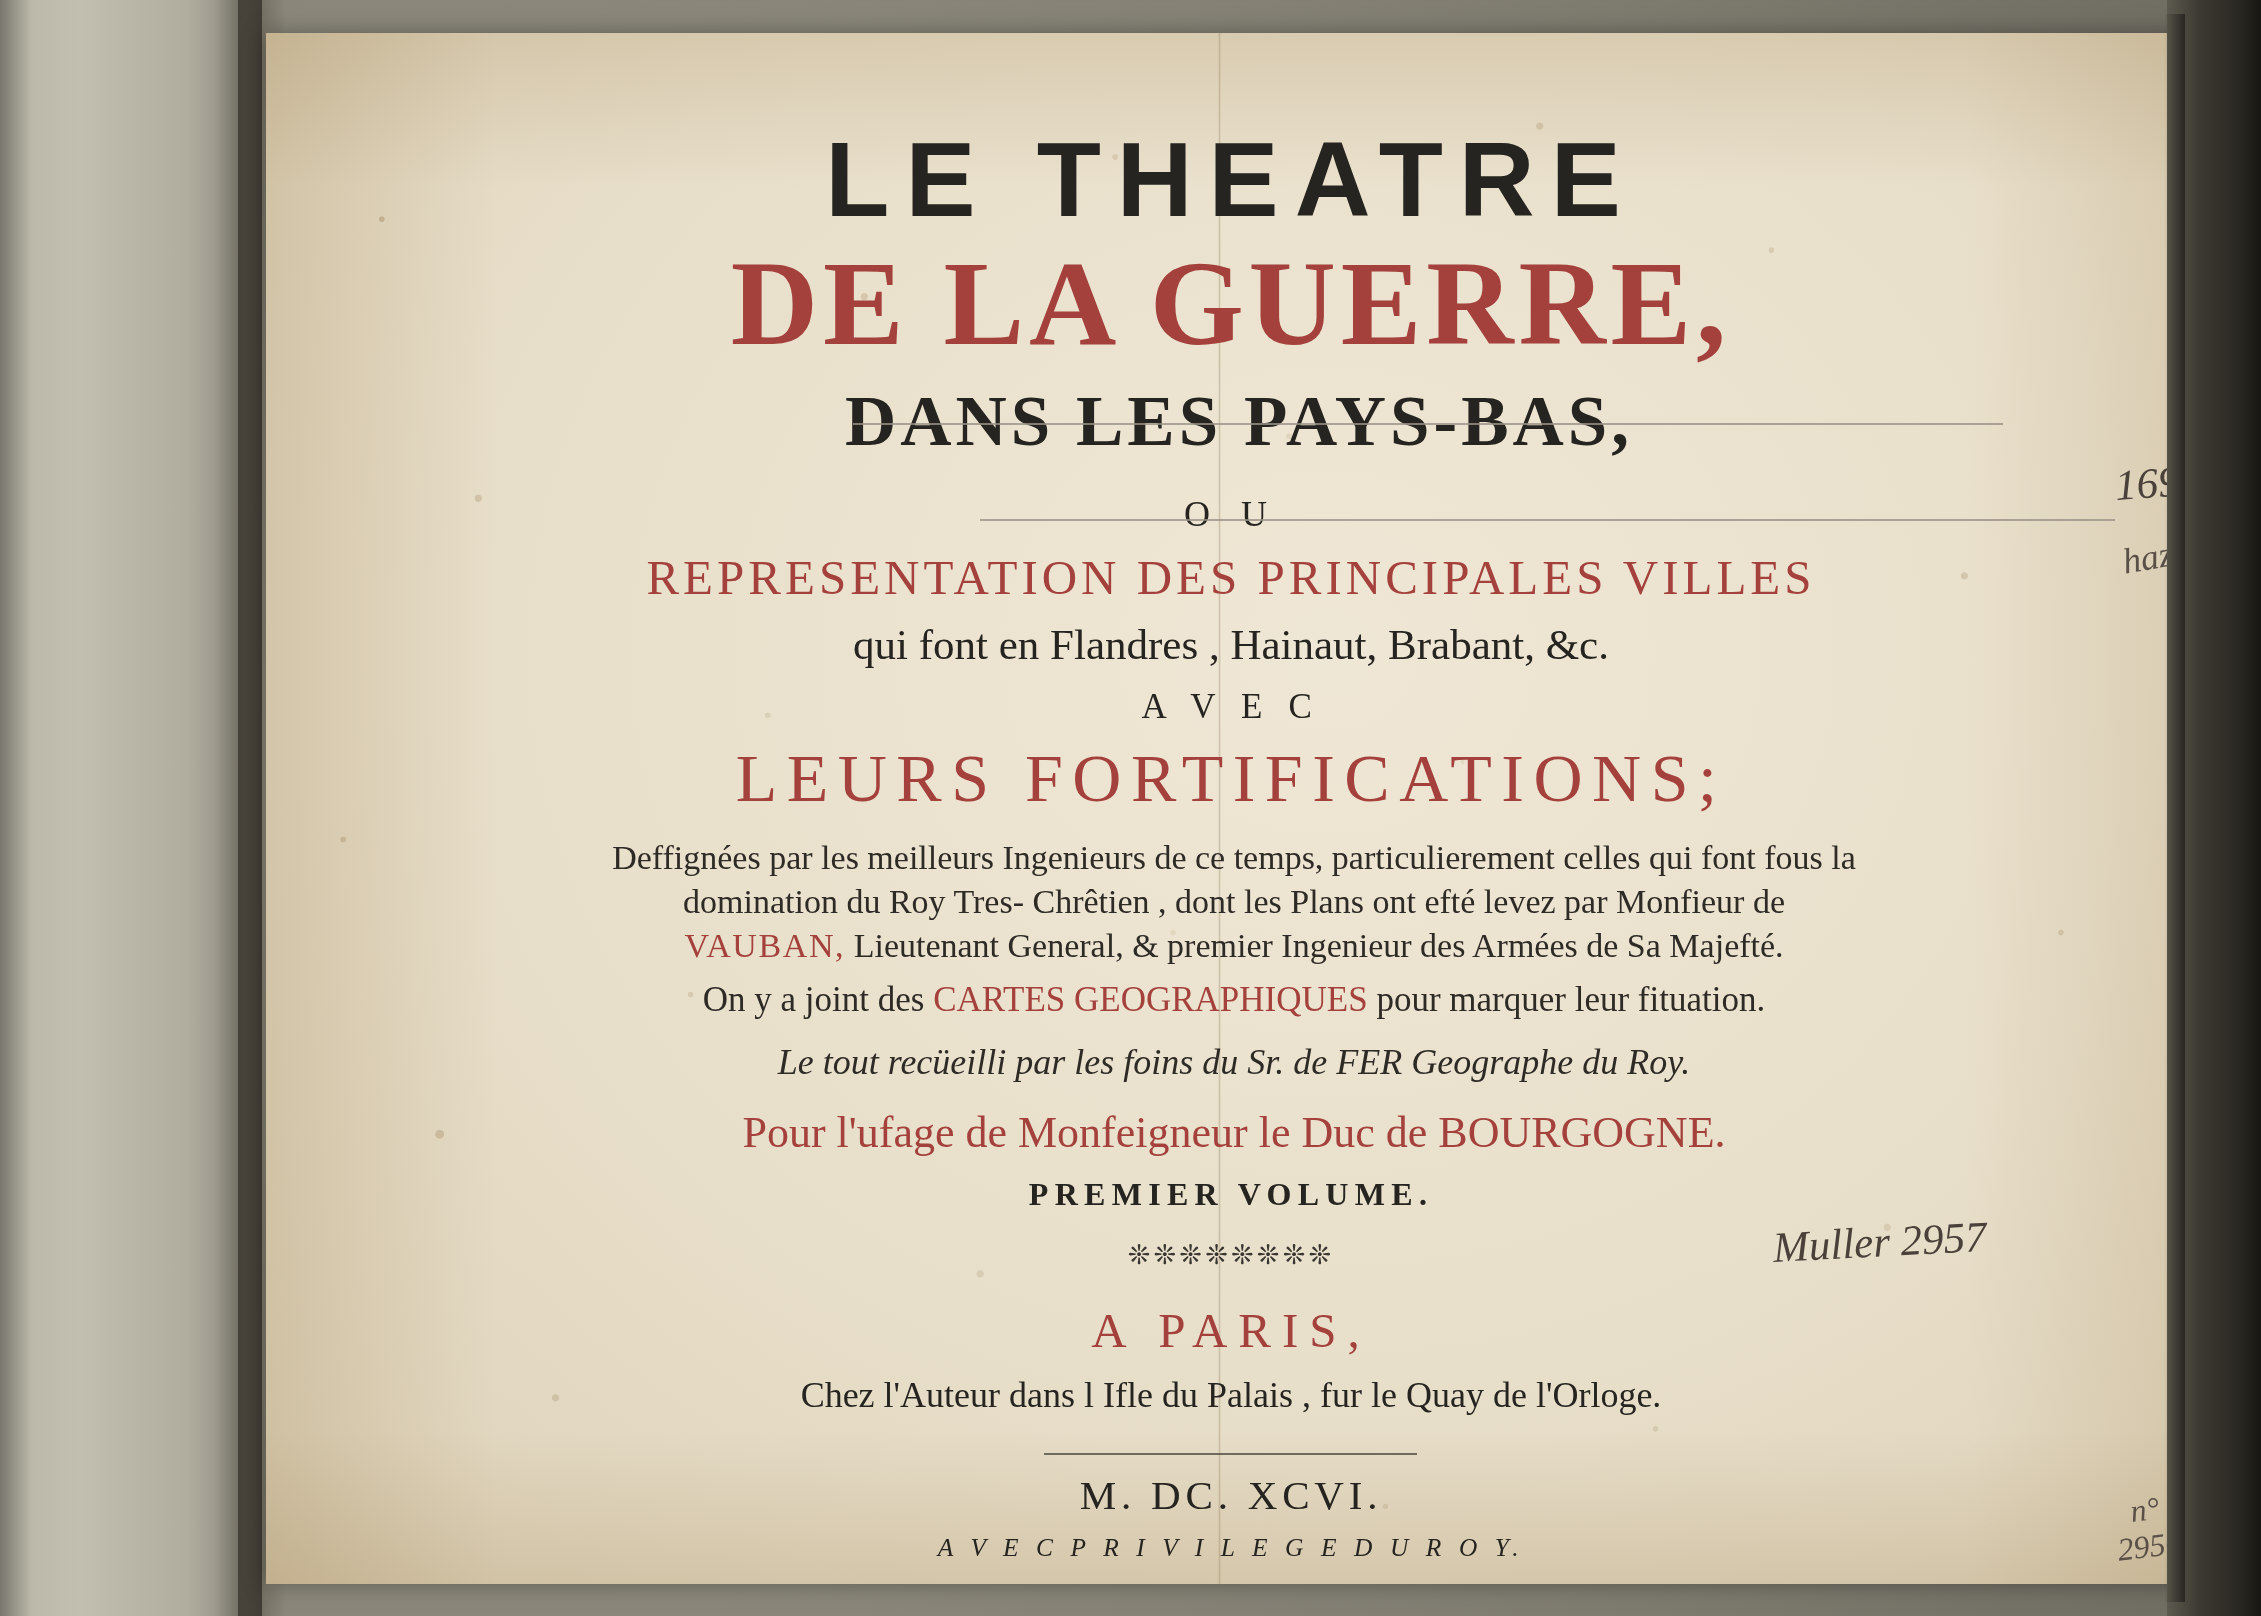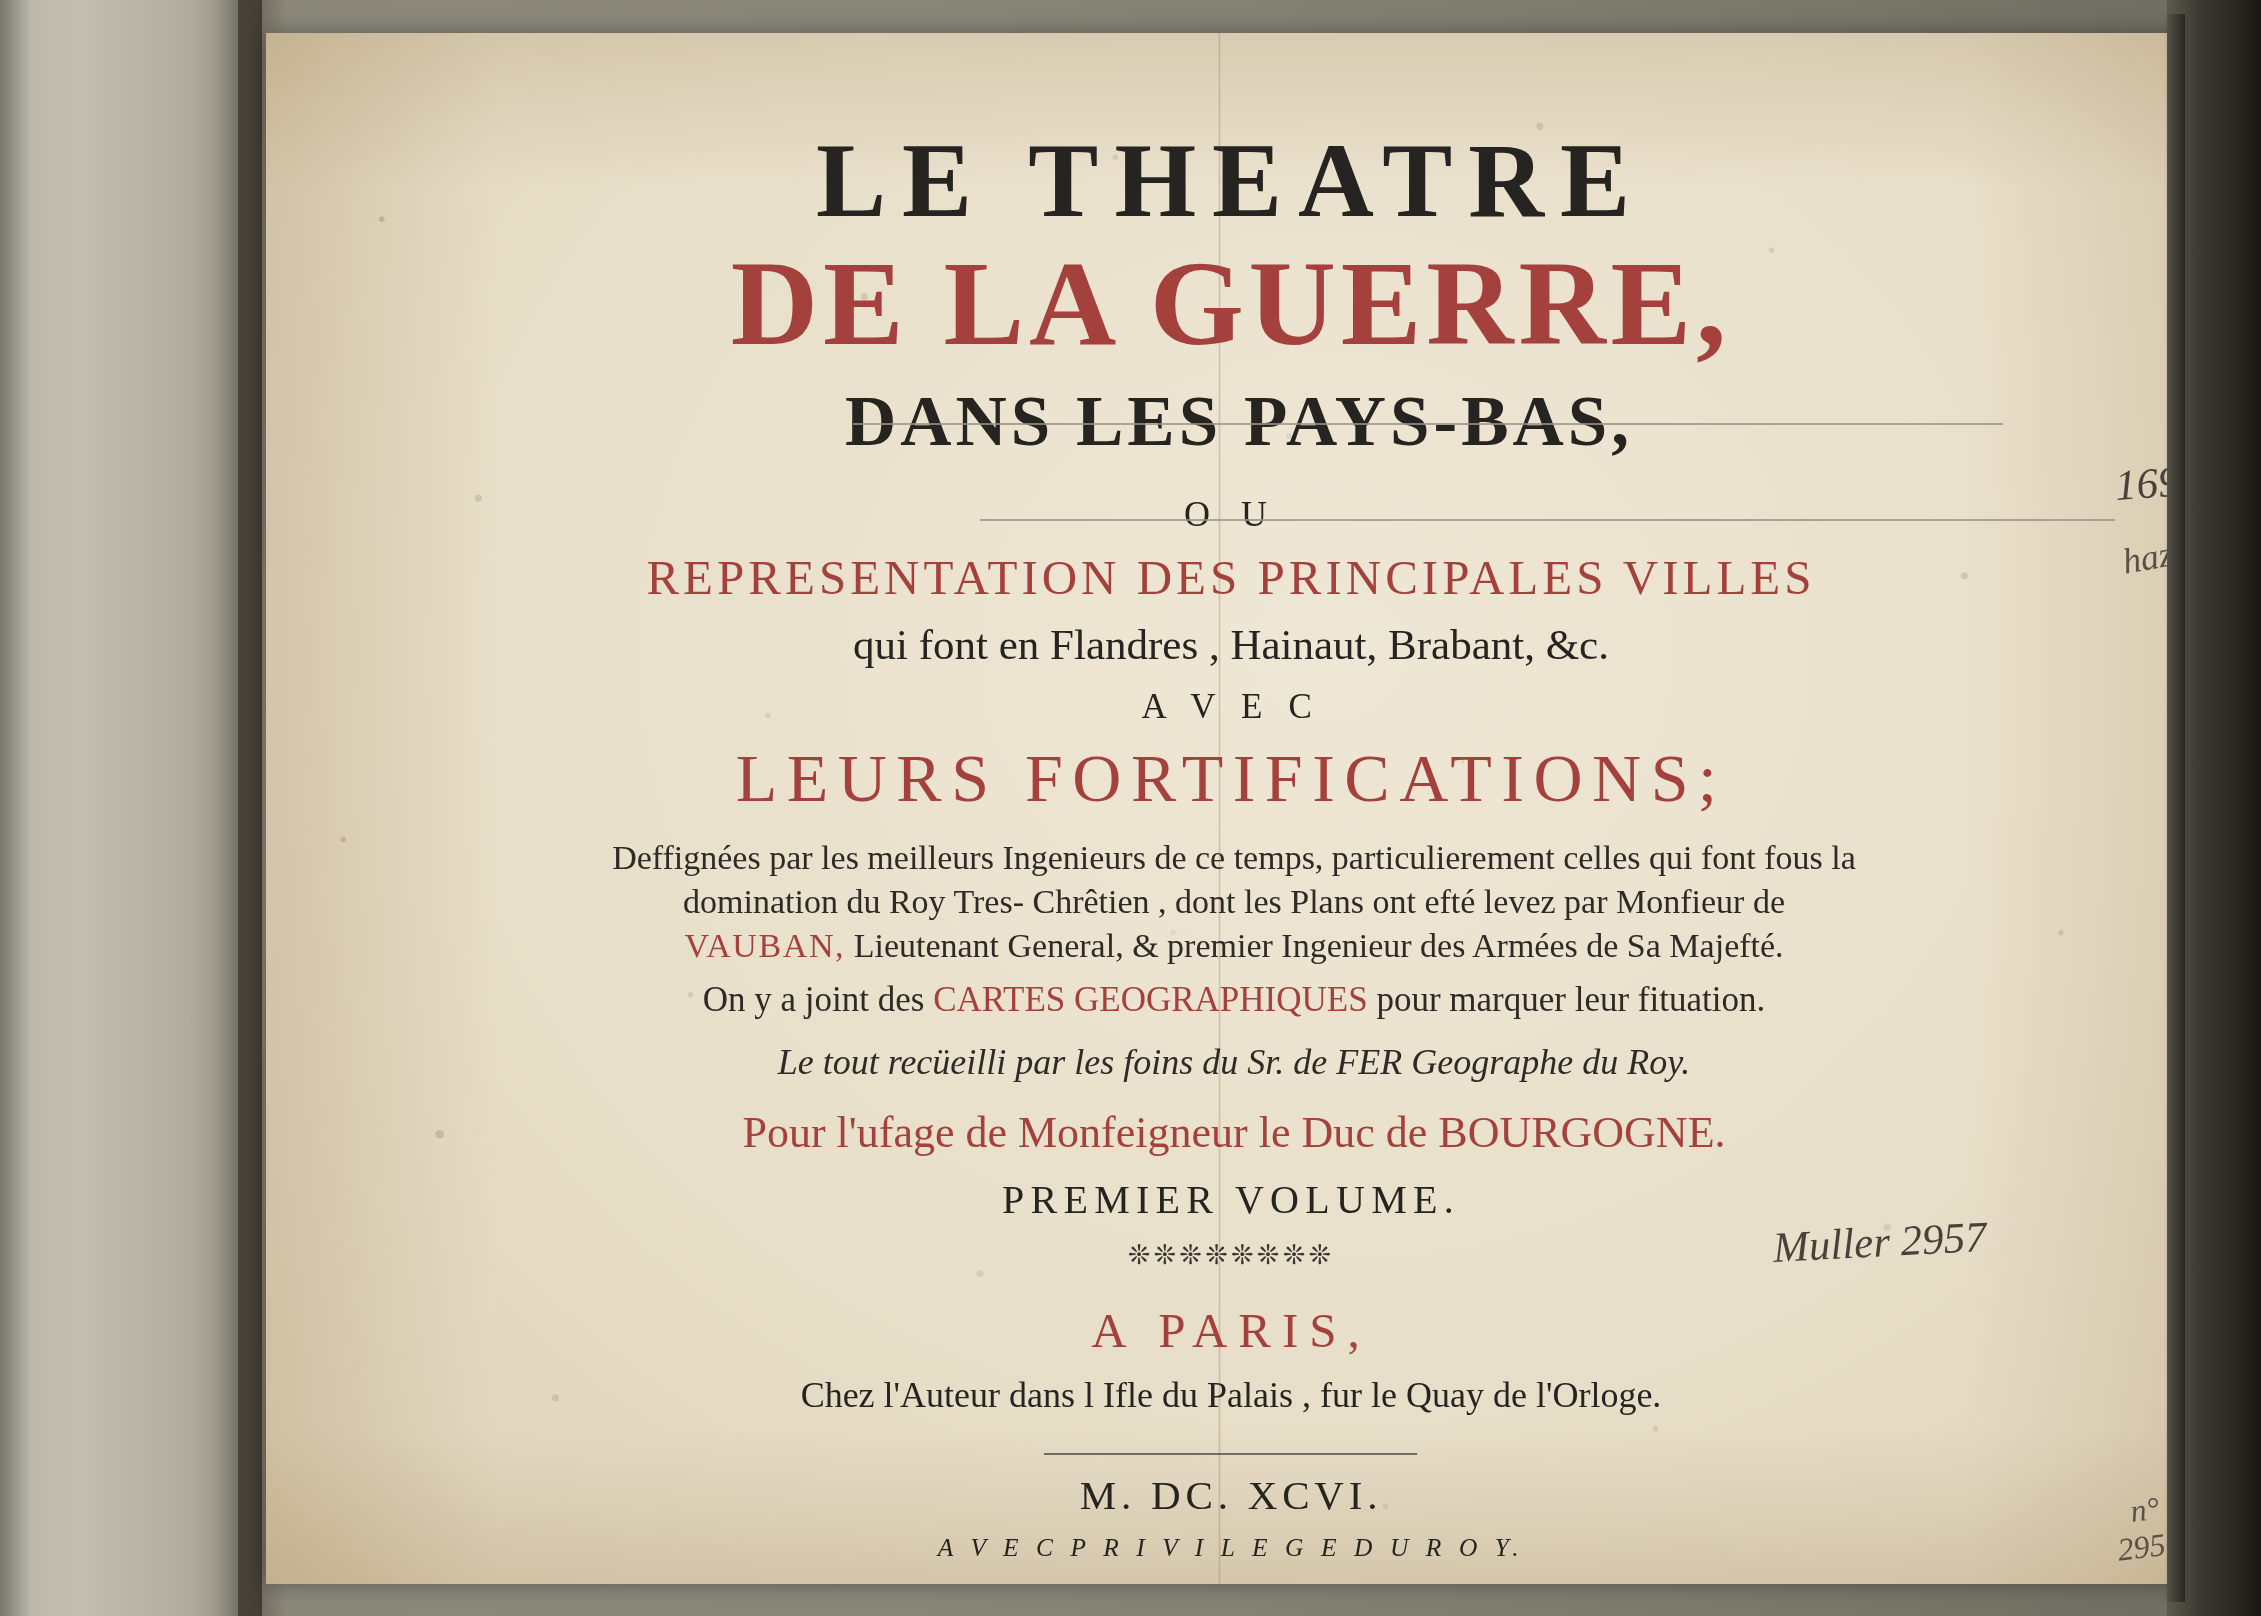--- a/index.html
+++ b/index.html
@@ -119,21 +119,21 @@
   .ln { width: 100%; position: absolute; left: 0; }
 
   .black { color: #262420; }
   .red   { color: #a5413c; }
 
   .t1 {
     top: 87px;
     font-size: 105px;
     letter-spacing: 16px;
     font-weight: 700;
-    font-family: Liberation Serif, serif;
+    font-family: Liberation Sans, sans-serif;
   }
   .t2 {
     top: 201px;
     font-size: 121px;
     letter-spacing: 4.8px;
     font-weight: 700;
   }
   .t3 {
     top: 348px;
     font-size: 71px;
@@ -178,22 +178,23 @@
     line-height: 1.30;
     text-align: center;
   }
   .p1 { top: 803px; }
   .p1 .sc { font-variant: small-caps; letter-spacing: 1.6px; }
   .p2 { top: 944px; font-size: 35px; }
   .p3 { top: 1006px; font-size: 36px; font-style: italic; }
   .p4 { top: 1071px; font-size: 44px; }
   .t9 {
     top: 1143px;
-    font-size: 40px;
+    font-size: 32px;
     letter-spacing: 6.3px;
+    font-weight: bold;
   }
   .orn {
     top: 1206px;
     font-size: 27px;
     letter-spacing: 3.2px;
     color: #3a3631;
   }
   .t10 {
     top: 1269px;
     font-size: 49px;

